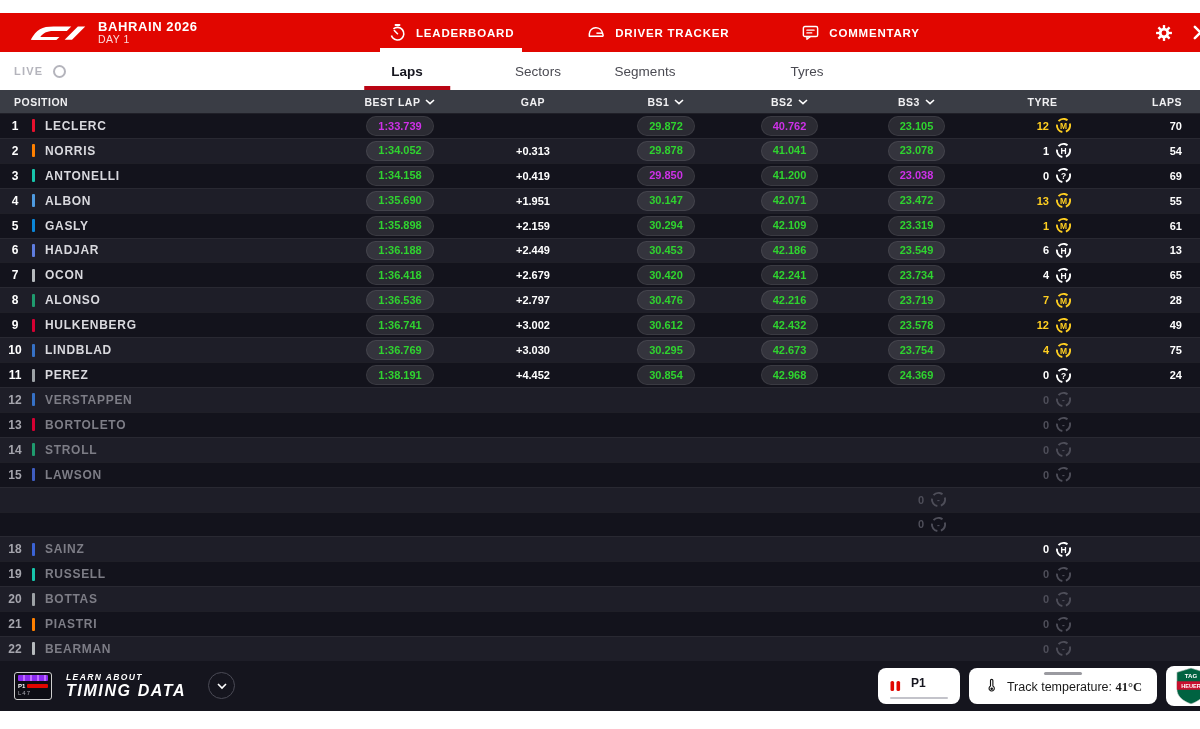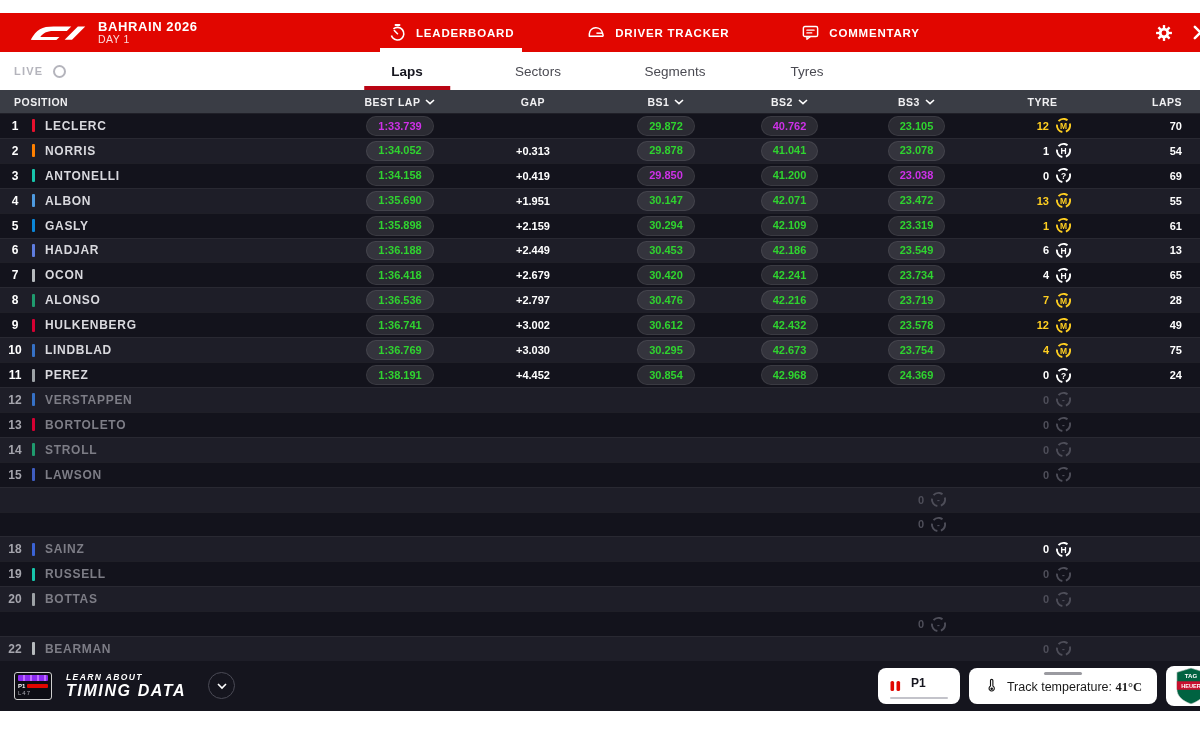--- a/index.html
+++ b/index.html
@@ -147,21 +147,21 @@
     <div class="live">
       <span>LIVE</span>
       <span class="live-dot"></span>
     </div>
     <div class="tab active" style="left:407px">
         <span>Laps</span>
       </div>
     <div class="tab" style="left:538px">
         <span>Sectors</span>
       </div>
-    <div class="tab" style="left:675px">
+    <div class="tab" style="left:645px">
         <span>Segments</span>
       </div>
     <div class="tab" style="left:807px">
         <span>Tyres</span>
       </div>
   </div>
 
   <div class="thead grid8">
     <div class="hcell hc-left">POSITION</div>
     <div class="hcell ctr">
@@ -666,20 +666,25 @@
      <div class="hcell tyrecell">
        <span class="tcount" style="color:#4e4e59">0</span>
           <svg width="17" height="17" viewBox="0 0 18 18">
      <circle cx="9" cy="9" r="7" fill="none" stroke="#4e4e59" stroke-width="2" stroke-dasharray="10.5 4.2" transform="rotate(100 9 9)"></circle>
      <text x="9" y="12.3" text-anchor="middle" font-size="9" font-weight="bold" fill="#4e4e59" font-family="Liberation Sans, sans-serif">-</text>
    </svg>
      </div>
      <div class="lapsv"></div>
       </div>
       <div class="trow grid8">
+        <div class="cell poscell">
+       <span class="pos dim">21</span>
+       <span class="tbar" style="background:#ff8000"></span>
+       <span class="drv dimname">PIASTRI</span>
+     </div>
      <div class="hcell ctr"></div>
      <div class="hcell ctr gapv"></div>
      <div class="hcell ctr"></div>
      <div class="hcell ctr"></div>
      <div class="hcell ctr"></div>
      <div class="hcell tyrecell">
        <span class="tcount" style="color:#4e4e59">0</span>
           <svg width="17" height="17" viewBox="0 0 18 18">
      <circle cx="9" cy="9" r="7" fill="none" stroke="#4e4e59" stroke-width="2" stroke-dasharray="10.5 4.2" transform="rotate(100 9 9)"></circle>
      <text x="9" y="12.3" text-anchor="middle" font-size="9" font-weight="bold" fill="#4e4e59" font-family="Liberation Sans, sans-serif">-</text>

